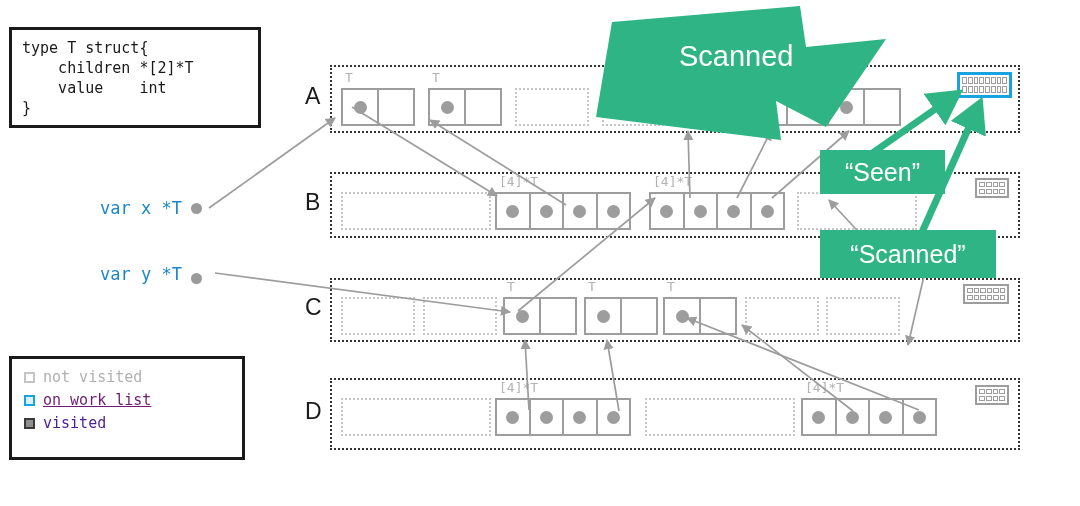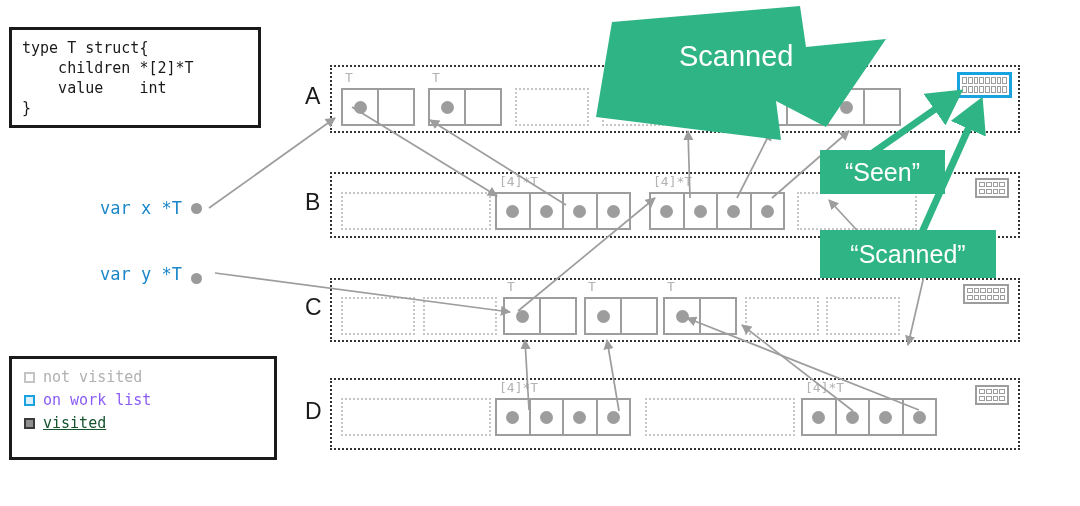--- a/index.html
+++ b/index.html
@@ -9,21 +9,21 @@
   .abs{position:absolute;}
 
   
   #code-box{left:9px;top:27px;width:252px;height:101px;border:3px solid #1a1a1a;
             background:#fff;box-sizing:border-box;}
   #code-box pre{margin:0;padding:8px 0 0 10px;font-size:15px;line-height:20px;
             color:#1a1a1a;font-family:"DejaVu Sans Mono","Liberation Mono",monospace;
             white-space:pre;}
 
   
-  #legend-box{left:9px;top:356px;width:268px;height:104px;border:3px solid #1a1a1a;
+  #legend-box{left:9px;top:356px;width:236px;height:104px;border:3px solid #1a1a1a;
             background:#fff;box-sizing:border-box;padding:7px 0 4px 12px;}
   .legend-row{display:flex;align-items:center;height:23px;}
   .legend-sw{width:11px;height:11px;box-sizing:border-box;border:2px solid #999;
              margin-right:8px;flex:none;}
   .legend-lbl{font-size:15px;line-height:15px;
               font-family:"DejaVu Sans Mono","Liberation Mono",monospace;}
 
   
   .varlbl{font-size:17px;color:#1b87c9;
           font-family:"DejaVu Sans Mono","Liberation Mono",monospace;white-space:nowrap;}
@@ -81,25 +81,25 @@
   <span class="vardot"></span>
 </div>
 
 <div class="abs" id="legend-box">
   <div class="legend-row">
     <span class="legend-sw" style="border-color:#c4c4c4;background:#fff;"></span>
     <span class="legend-lbl" style="color:#b0b0b0;">not visited</span>
   </div>
   <div class="legend-row">
     <span class="legend-sw" style="border-color:#18a3e0;background:#ddf1fb;"></span>
-    <span class="legend-lbl" style="color:#8b5cf6;">on work list</span>
+    <span class="legend-lbl" style="color:#701a75;text-decoration:underline;">on work list</span>
   </div>
   <div class="legend-row">
     <span class="legend-sw" style="border-color:#3a3a3a;background:#8f8f8f;"></span>
-    <span class="legend-lbl" style="color:#14532d;text-decoration:underline;">visited</span>
+    <span class="legend-lbl" style="color:#4c1d95;">visited</span>
   </div>
 </div>
 
 <div id="heap-root">
     <div class="abs row-label" style="left: 305px; top: 83px;">A</div>
     <div class="abs row-band" style="left: 330px; top: 65px; width: 690px; height: 68px; border-color: rgb(51, 51, 51);"></div>
     <div class="obj solid" style="left: 341px; top: 88px; width: 74px; height: 38px;">
       <div class="cell">
         <span class="dot"></span>
       </div>

